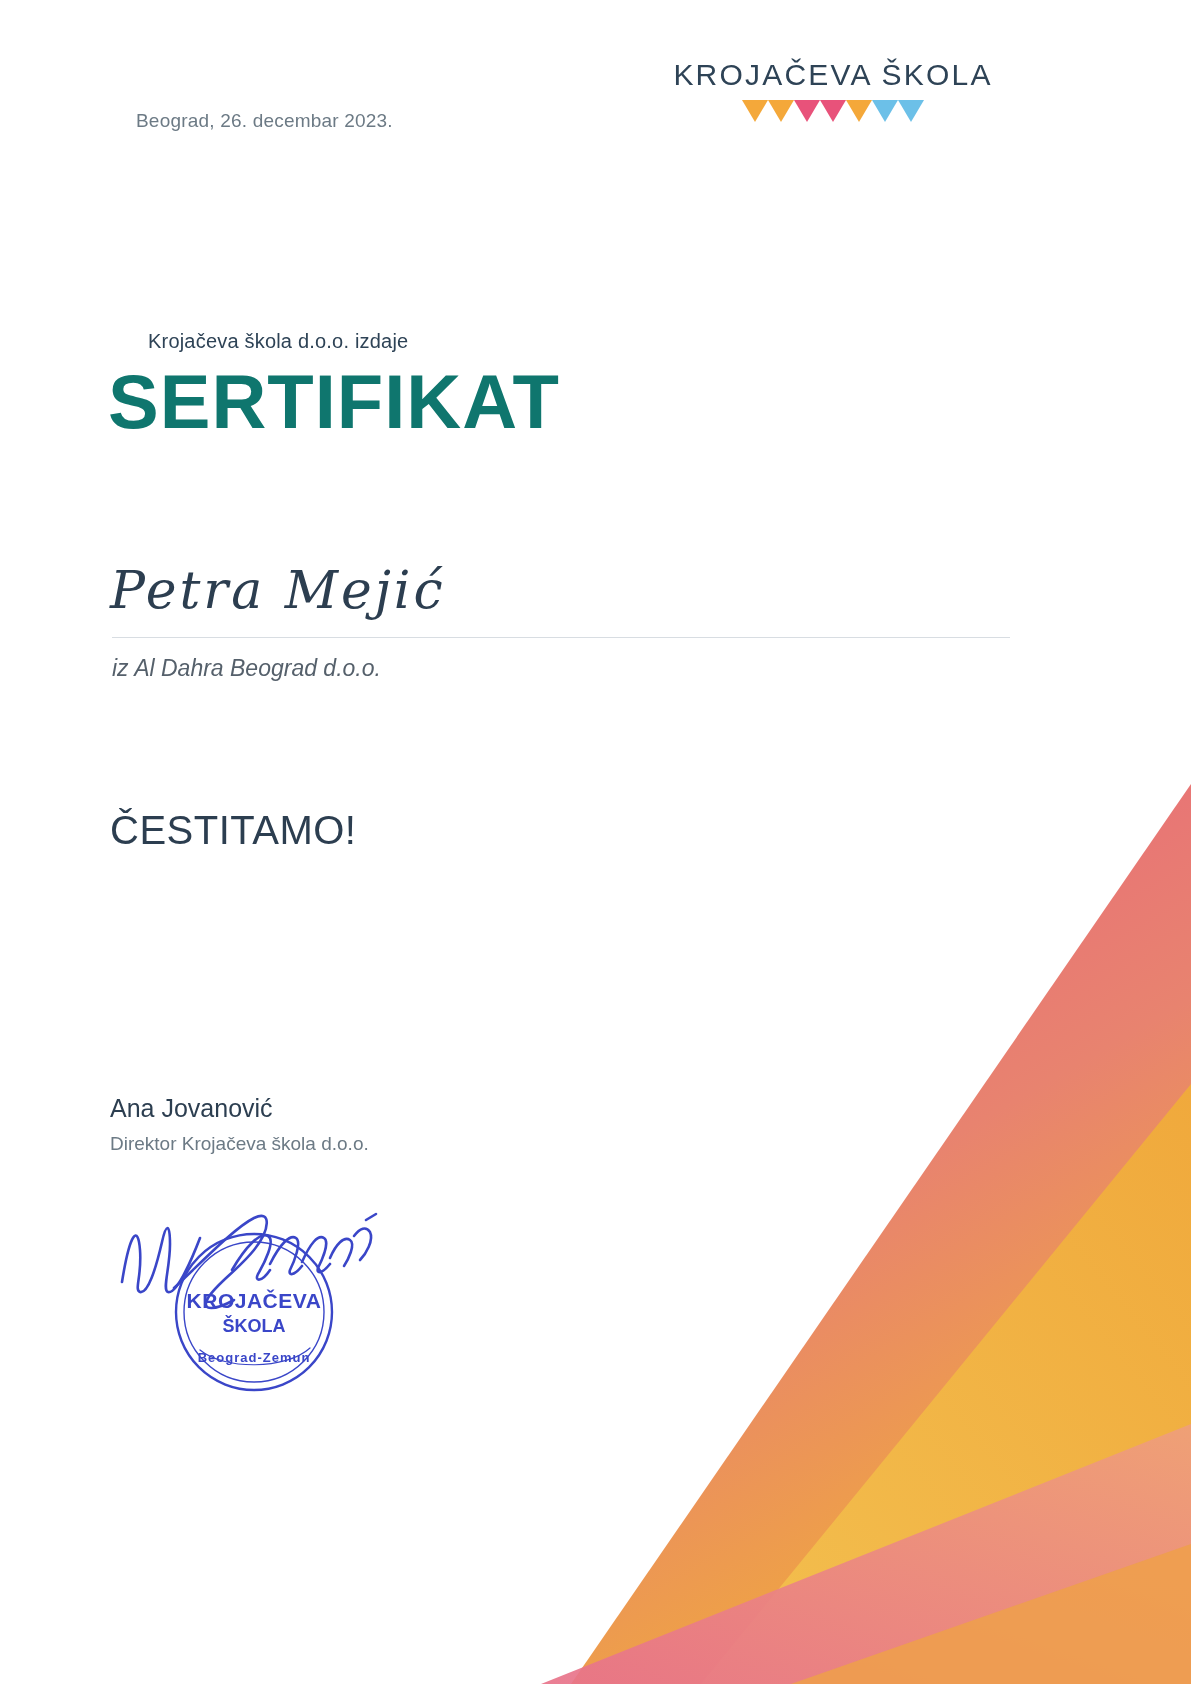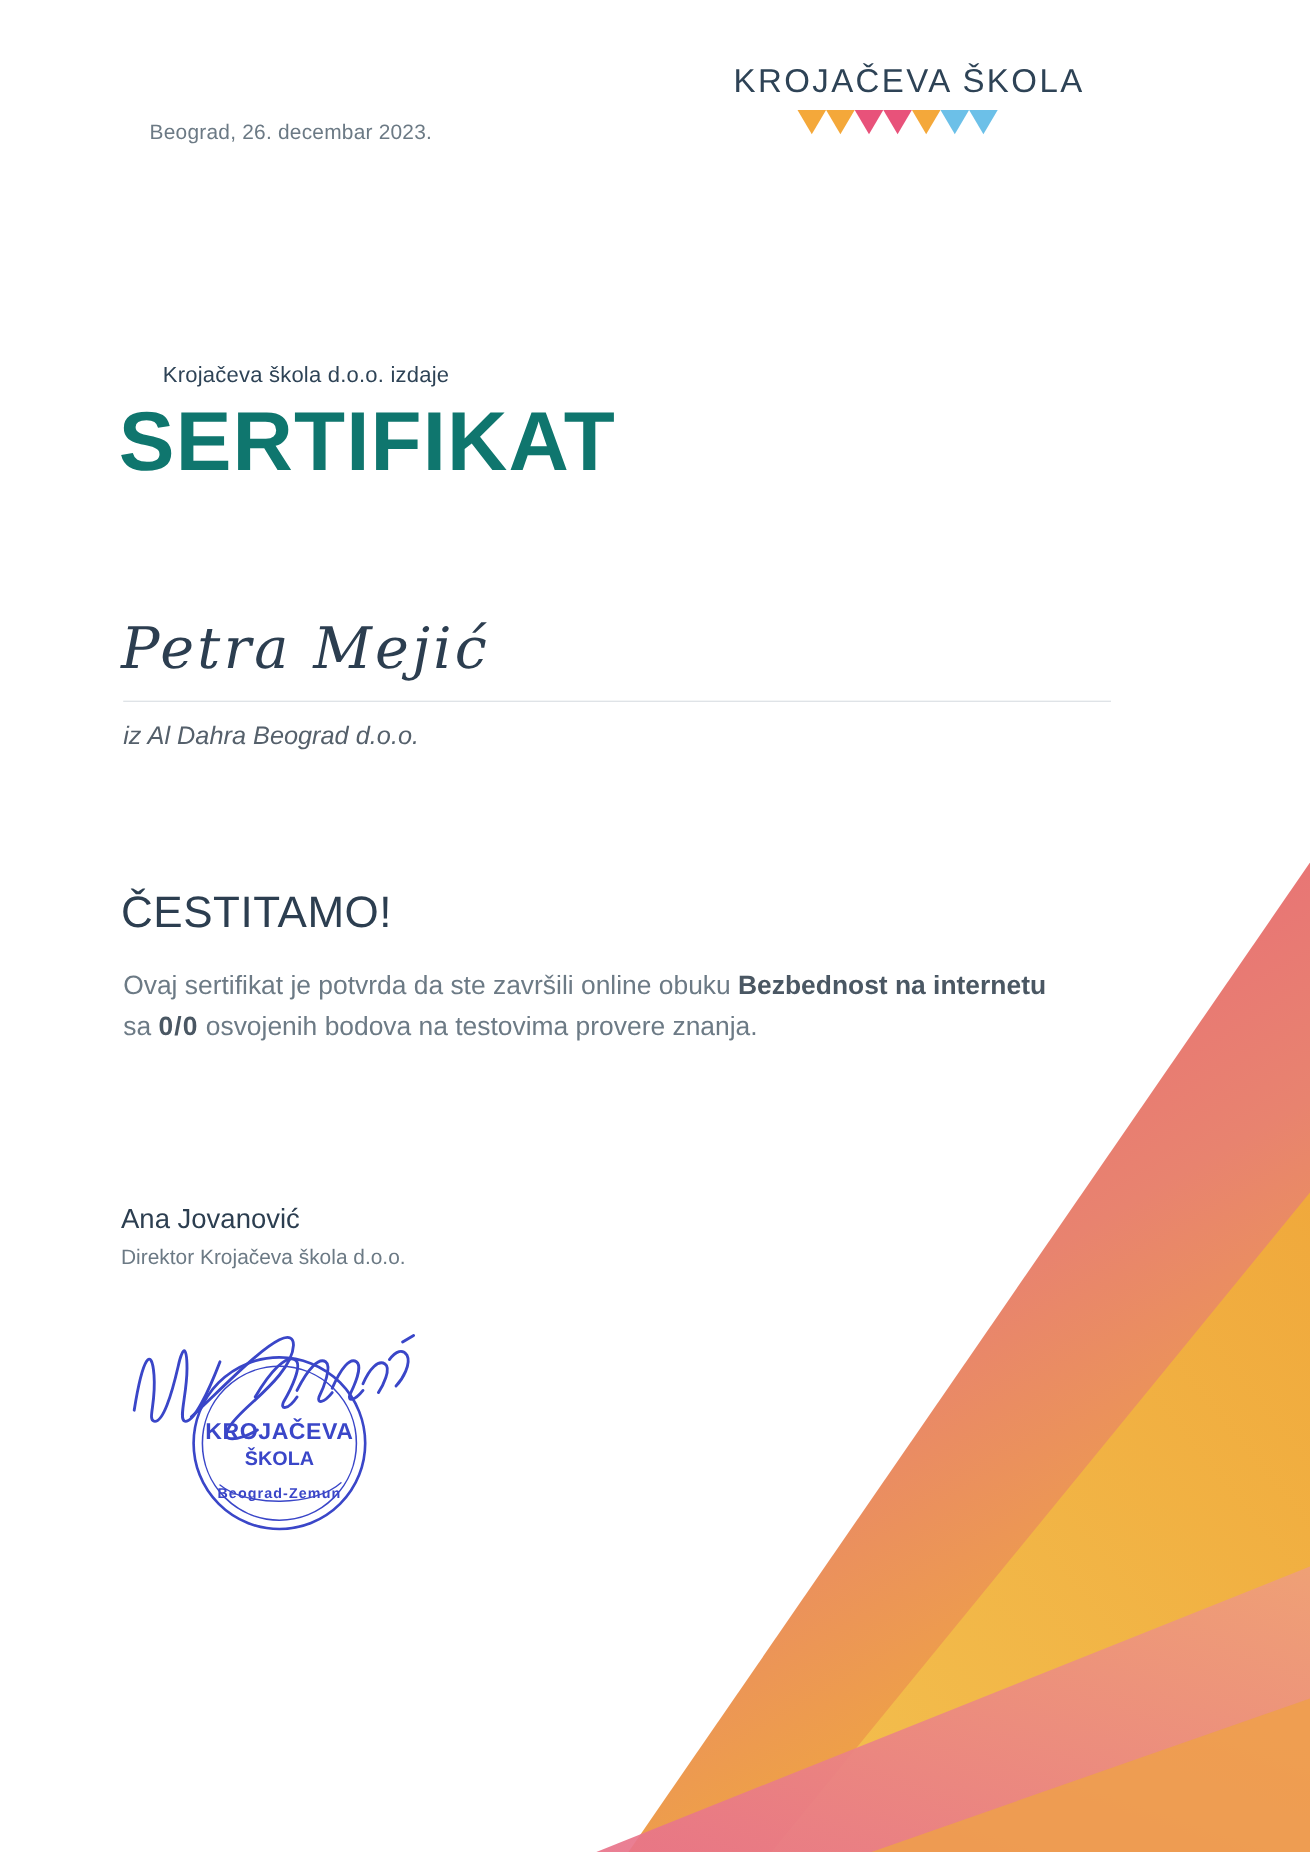--- a/index.html
+++ b/index.html
@@ -35,24 +35,24 @@
     left: 112px;
     top: 110px;
     font-size: 19px;
     color: #6c7a85;
     letter-spacing: 0.2px;
     margin-left: 24px;
   }
 
   .brand {
     position: absolute;
-    right: 205px;
+    right: 188px;
     top: 58px;
     width: 340px;
-    text-align: right;
+    text-align: center;
   }
   .brand-name {
     font-size: 30px;
     letter-spacing: 2.2px;
     color: #2e4356;
     font-weight: 400;
     white-space: nowrap;
   }
   .brand-zigzag {
     margin-top: 8px;
@@ -210,23 +210,20 @@
 
   <div class="issuer">Krojačeva škola d.o.o. izdaje</div>
   <div class="title">SERTIFIKAT</div>
 
   <div class="recipient">Petra Mejić</div>
   <div class="recipient-rule"></div>
   <div class="recipient-org">iz Al Dahra Beograd d.o.o.</div>
 
   <div class="congrats">ČESTITAMO!</div>
 
-  <div class="body-text">
-    <span>Ovaj sertifikat je potvrda da ste završili online obuku </span><b>Bezbednost na internetu</b><span> sa </span><span class="score">0/0</span><span> osvojenih bodova na testovima provere znanja.</span>
-  </div>
 
   <div class="sig-name">Ana Jovanović</div>
   <div class="sig-role">Direktor Krojačeva škola d.o.o.</div>
 
   <svg class="sig-art" viewBox="0 0 320 220">
     <g fill="none" stroke="#3a46c8" stroke-width="2.6" stroke-linecap="round">
       <path d="M18 110 C26 60, 34 52, 36 78 C38 104, 30 118, 36 120 C44 122, 52 96, 58 70 C62 52, 66 50, 66 72 C66 96, 58 118, 64 120 C72 122, 86 92, 96 66"></path>
       <path d="M70 116 C96 92, 130 56, 150 46 C168 37, 166 58, 150 78 C134 98, 112 112, 104 126 C96 140, 112 138, 130 128"></path>
       <path d="M128 98 C142 74, 156 60, 164 64 C172 68, 160 92, 154 102 C150 110, 158 110, 166 98"></path>
       <path d="M166 92 C176 72, 186 62, 192 66 C198 70, 190 90, 186 98 C184 104, 190 104, 198 94"></path>

